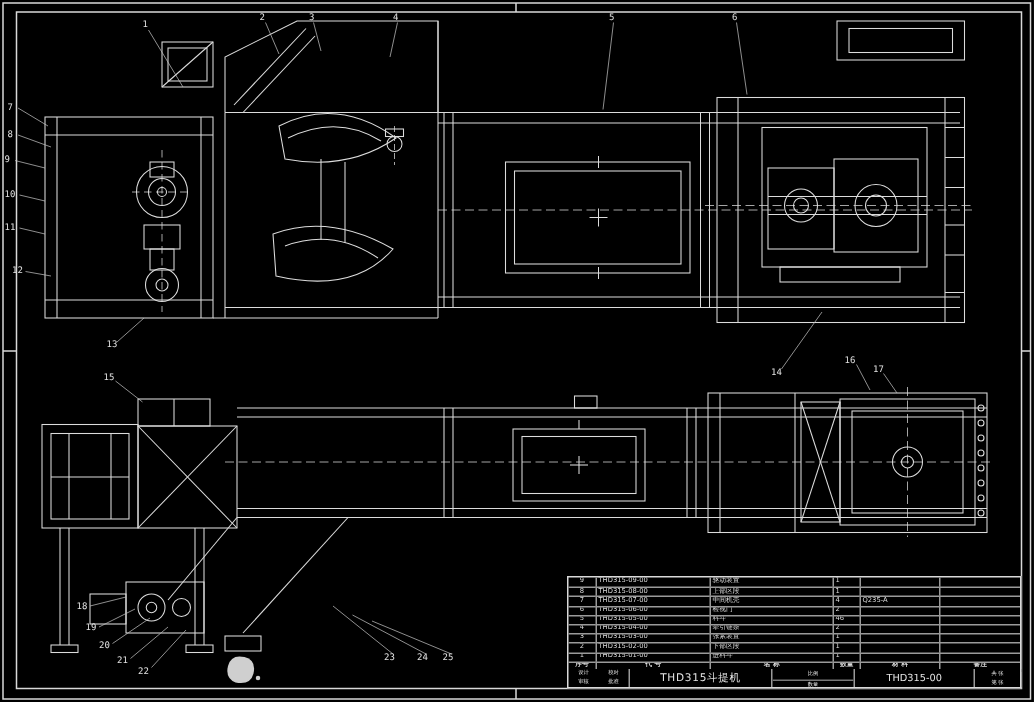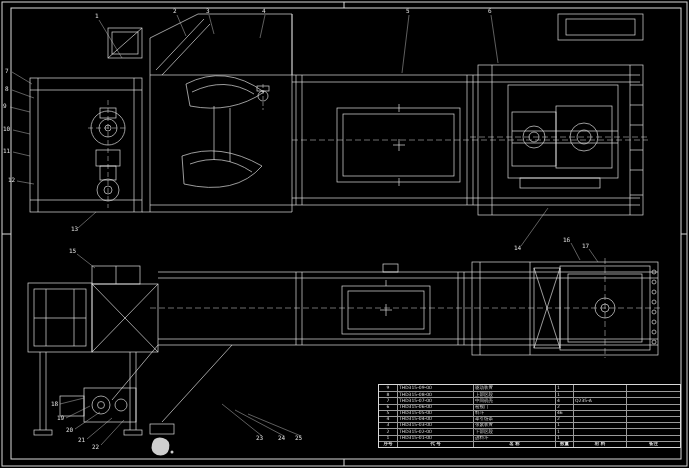--- a/index.html
+++ b/index.html
@@ -348,14 +348,32 @@
   <div class="bom-row bom-head">
     <span>序号</span>
     <span>代 号</span>
     <span>名 称</span>
     <span>数量</span>
     <span>材 料</span>
     <span>备注</span>
   </div>
 </div>
 
-
+<div class="tblock">
+  <div class="tb-cell tb-sign">
+    <span>设计</span>
+    <span>校对</span>
+    <span>审核</span>
+    <span>批准</span>
+  </div>
+  <div class="tb-cell tb-name">THD315斗提机</div>
+  <div class="tb-cell tb-mid">
+    <span>比例</span>
+    <span>数量</span>
+  </div>
+  <div class="tb-cell tb-no">THD315-00</div>
+  <div class="tb-cell tb-pages">
+    <span>共 张</span>
+    <span>第 张</span>
+  </div>
 </div>
 
+</div>
+
 </body></html>

